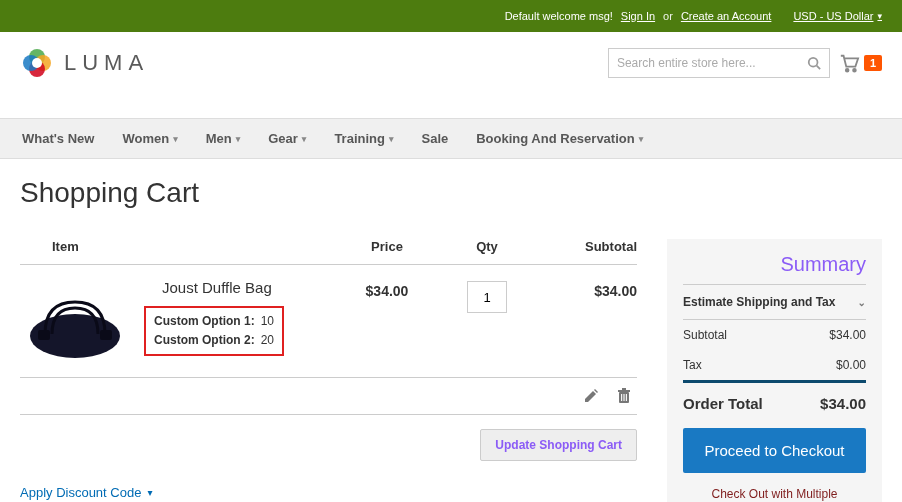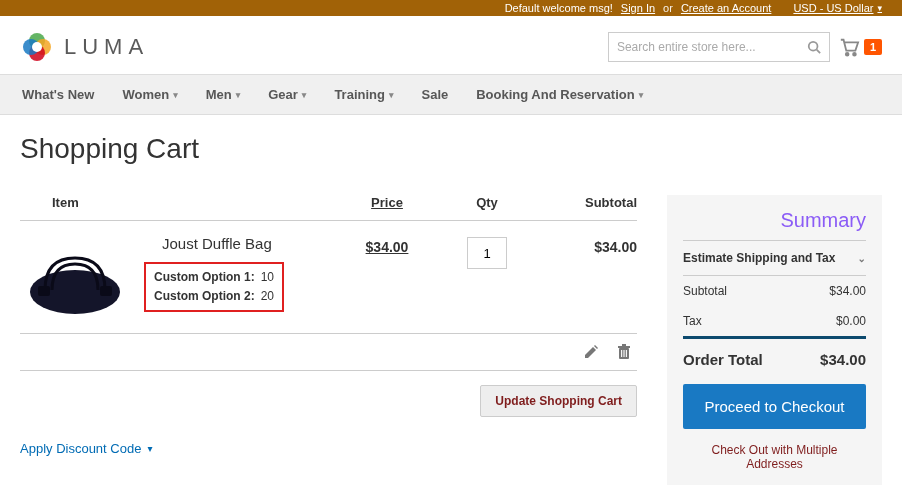--- a/index.html
+++ b/index.html
@@ -1,67 +1,67 @@
 <!DOCTYPE html>
 <html><head>
 <meta charset="utf-8">
 <style>
   * { box-sizing: border-box; margin: 0; padding: 0; }
   body { font-family: Arial, Helvetica, sans-serif; font-size: 13px; color: #333; width: 902px; }
   
-  .topbar { background: #a16207; color: #fff; font-size: 11px; display: flex; justify-content: flex-end; align-items: center; padding: 2px 20px; gap: 8px; }
+  .topbar { background: #4d7c0f; color: #fff; font-size: 11px; display: flex; justify-content: flex-end; align-items: center; padding: 10px 20px; gap: 8px; }
   .topbar span, .topbar a { color: #fff; }
   .topbar .sep { opacity: .9; }
   
   .header { display: flex; align-items: center; justify-content: space-between; padding: 14px 20px 10px 20px; }
   .logo { display: flex; align-items: center; gap: 10px; }
   .logo-text { font-size: 22px; letter-spacing: 6px; font-weight: 400; color: #5a5a5a; }
   .header-right { display: flex; align-items: center; gap: 8px; }
   .search-wrap { border: 1px solid #ccc; display: flex; align-items: center; padding: 0 8px; width: 222px; height: 30px; }
   .search-wrap input { border: none; outline: none; font-size: 12px; flex: 1; color: #888; }
   .search-wrap input::placeholder { color: #aaa; }
   .cart-wrap { display: flex; align-items: center; gap: 4px; }
   .cart-count { background: #ff5501; color: #fff; font-size: 11px; padding: 2px 6px; border-radius: 2px; font-weight: bold; }
   
-  .nav { background: #f0f0f0; border-top: 1px solid #ddd; border-bottom: 1px solid #ddd; padding: 0 8px; }
+  .nav { background: #f0f0f0; border-top: 1px solid #ddd; border-bottom: 1px solid #ddd; padding: 0 8px; margin-top: 28px; }
   .nav ul { list-style: none; display: flex; }
   .nav li { padding: 12px 14px; font-size: 13px; font-weight: 600; color: #575757; cursor: pointer; display: flex; align-items: center; gap: 4px; }
   .chev { font-size: 9px; color: #888; }
   
   .page { padding: 18px 20px; }
   .page-title { font-size: 28px; font-weight: 300; color: #333; margin-bottom: 30px; }
   
   .content { display: flex; gap: 30px; align-items: flex-start; }
   .cart-col { flex: 1; }
   
   .cart-table { width: 100%; }
   .cart-head { display: flex; border-bottom: 1px solid #ccc; padding-bottom: 10px; font-weight: 700; font-size: 13px; }
   .col-item { flex: 1; margin-left: 32px; }
-  .col-price { width: 100px; text-align: center; text-decoration: underline; }
+  .col-price { width: 100px; text-align: center; }
   .col-qty { width: 100px; text-align: center; }
   .col-sub { width: 100px; text-align: right; }
   
   .cart-row { display: flex; padding: 14px 0 8px 0; border-bottom: 1px solid #ccc; }
   .item-cell { flex: 1; display: flex; gap: 14px; }
   .prod-img { width: 110px; height: 90px; display: flex; align-items: center; justify-content: center; }
   .prod-info { flex: 1; padding-top: 0; }
   .prod-name { font-size: 15px; font-weight: 400; margin-bottom: 10px; margin-left: 18px; }
   .opts-box { border: 2px solid #e02020; padding: 4px 8px; display: inline-block; font-size: 12px; line-height: 1.6; }
   .opts-box .opt-row { display: flex; gap: 6px; }
   .opts-box .opt-label { font-weight: 700; }
   
   .price-cell, .sub-cell { font-weight: 700; font-size: 14px; padding-top: 4px; }
   .qty-cell { padding-top: 2px; }
   .qty-input { width: 40px; height: 32px; text-align: center; border: 1px solid #ccc; font-size: 13px; }
   
   .row-actions { display: flex; justify-content: flex-end; gap: 18px; padding: 10px 6px; border-bottom: 1px solid #ccc; }
   .row-actions span { color: #777; cursor: pointer; }
   
   .cart-actions { display: flex; justify-content: flex-end; padding: 14px 0; }
-  .btn-update { background: #eee; border: 1px solid #ccc; padding: 8px 14px; font-size: 12px; font-weight: 700; color: #7f1d1d; cursor: pointer; border-radius: 2px; }
+  .btn-update { background: #eee; border: 1px solid #ccc; padding: 8px 14px; font-size: 12px; font-weight: 700; color: #8b5cf6; cursor: pointer; border-radius: 2px; }
   
   .discount-link { color: #006bb4; font-size: 13px; margin-top: 10px; cursor: pointer; display: flex; align-items: center; gap: 6px; }
   
   .summary { width: 215px; background: #f5f5f5; padding: 14px 16px; }
   .summary h2 { font-size: 20px; font-weight: 300; color: #8b5cf6; margin-bottom: 8px; text-align: right; }
   .est-row { display: flex; justify-content: space-between; align-items: center; border-top: 1px solid #ccc; border-bottom: 1px solid #ccc; padding: 10px 0; font-weight: 700; font-size: 12px; cursor: pointer; }
   .sum-line { display: flex; justify-content: space-between; padding: 8px 0; font-size: 12px; }
   .sum-line.border { border-bottom: 3px solid #0c4a6e; }
   .total-line { display: flex; justify-content: space-between; padding: 12px 0 16px 0; font-size: 15px; font-weight: 700; }
   .btn-checkout { width: 100%; background: #1979c3; color: #fff; border: none; padding: 14px 0; font-size: 15px; font-weight: 400; cursor: pointer; border-radius: 2px; }

